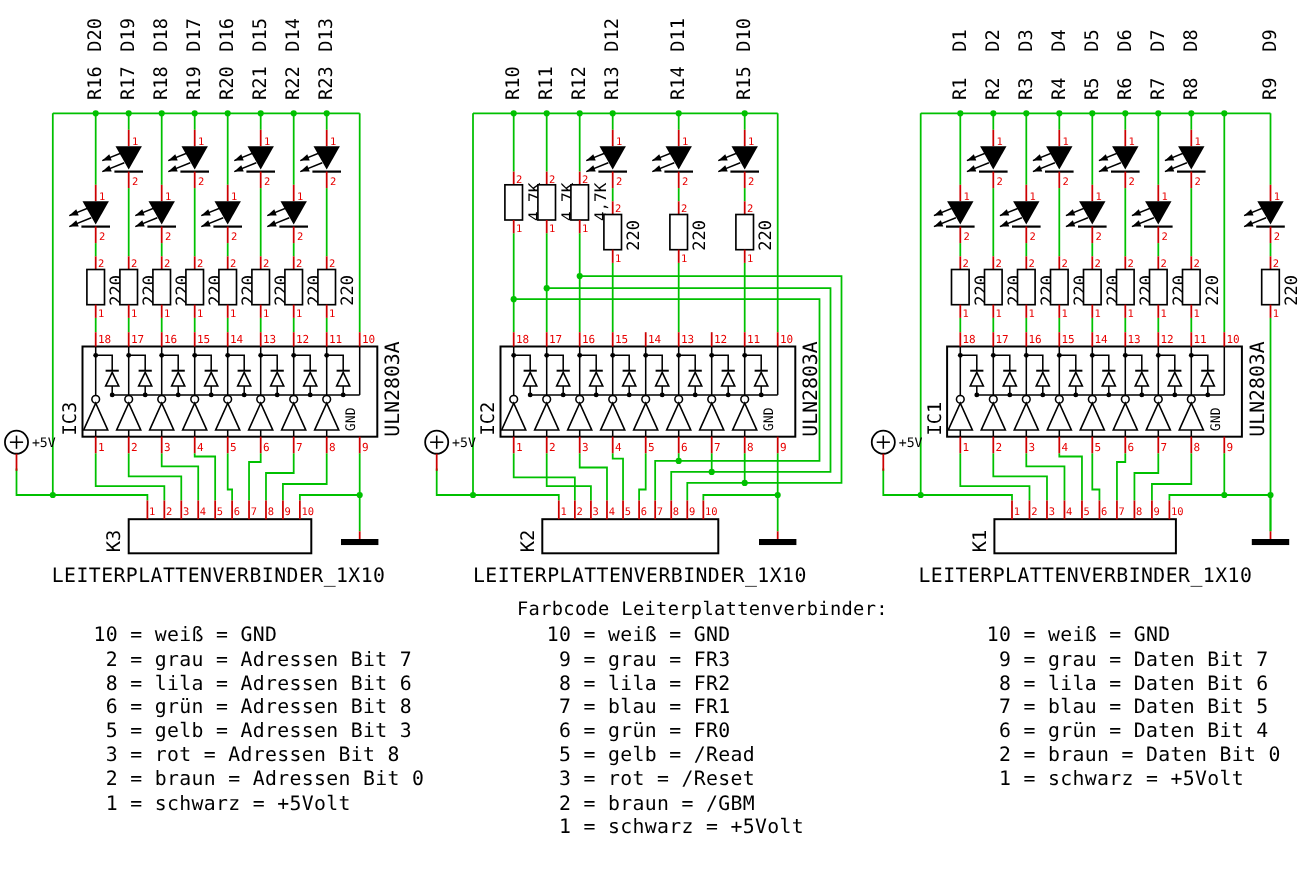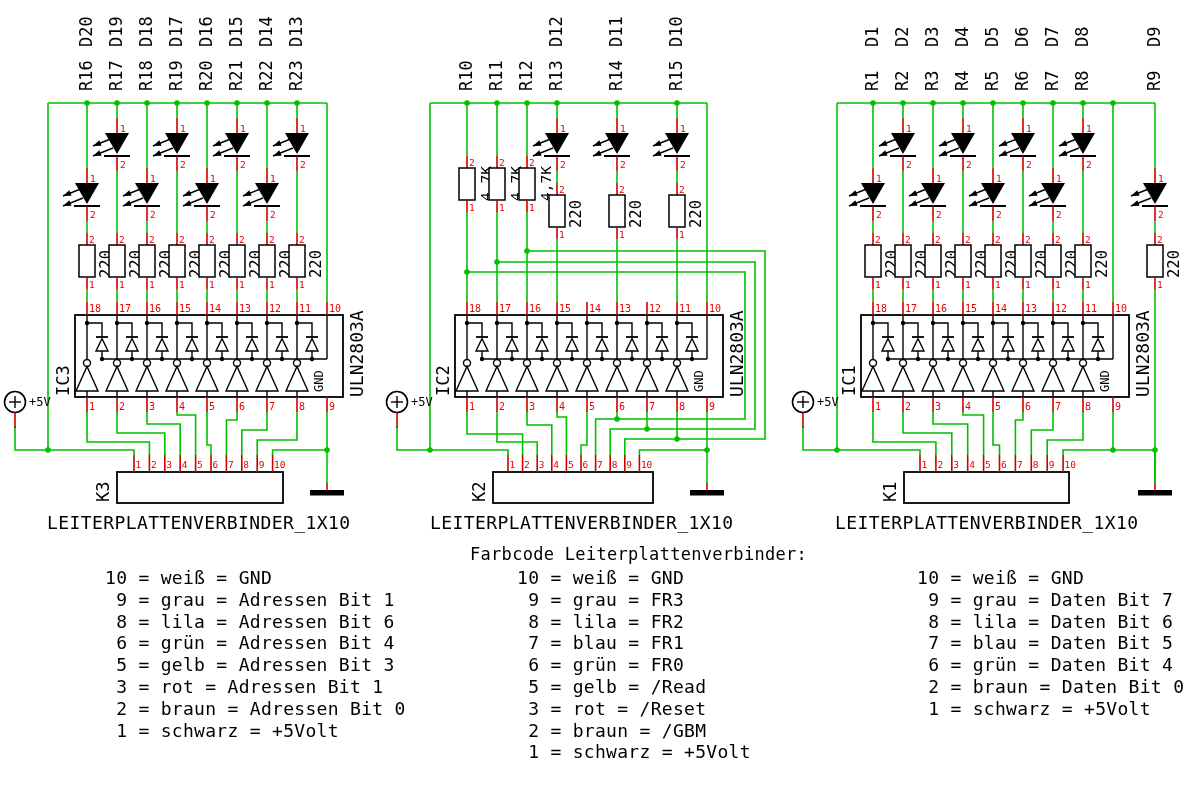--- a/index.html
+++ b/index.html
@@ -1,20 +1,20 @@
 <!DOCTYPE html>
 <html><head>
 <meta charset="utf-8">
 <style>
   html,body{margin:0;padding:0;background:#fff;}
   #stage{position:relative;width:1190px;height:795px;background:#fff;overflow:hidden;
          font-family:"DejaVu Sans Mono",monospace;}
   #schem{position:absolute;left:0;top:0;}
   .legend{position:absolute;font-family:"DejaVu Sans Mono",monospace;font-size:18px;
-          line-height:21.8px;color:#000;letter-spacing:0.3px;margin-left:20px;}
+          line-height:21.8px;color:#000;letter-spacing:0.3px;}
   .legend div{white-space:pre;}
   .legend-title{position:absolute;font-family:"DejaVu Sans Mono",monospace;font-size:17px;
           color:#000;letter-spacing:0.3px;white-space:pre;}
   text{font-family:"DejaVu Sans Mono",monospace;}
 </style>
 </head>
 <body>
 
 <div id="stage">
   <svg id="schem" width="1190" height="795" viewBox="0 0 1190 795" xmlns="http://www.w3.org/2000/svg">
@@ -1126,25 +1126,25 @@
           <text x="896" y="502" fill="#000000" font-size="17" text-anchor="start" letter-spacing="0" transform="rotate(-90 896 502)">K1</text>
           <text x="835" y="529" fill="#000000" font-size="18" text-anchor="start" letter-spacing="0.4px">LEITERPLATTENVERBINDER_1X10</text>
         </g>
       </g>
     </svg>
 
   <div class="legend-title" style="left:470px;top:544px">Farbcode Leiterplattenverbinder:</div>
 
   <div class="legend" style="left:85px;top:567px">
     <div>10 = weiß = GND</div>
-    <div> 9 = grau = Adressen Bit 1</div>
+    <div> 2 = grau = Adressen Bit 7</div>
     <div> 8 = lila = Adressen Bit 6</div>
-    <div> 6 = grün = Adressen Bit 4</div>
+    <div> 6 = grün = Adressen Bit 8</div>
     <div> 5 = gelb = Adressen Bit 3</div>
-    <div> 3 = rot = Adressen Bit 1</div>
+    <div> 3 = rot = Adressen Bit 8</div>
     <div> 2 = braun = Adressen Bit 0</div>
     <div> 1 = schwarz = +5Volt</div>
   </div>
 
   <div class="legend" style="left:497px;top:567px">
     <div>10 = weiß = GND</div>
     <div> 9 = grau = FR3</div>
     <div> 8 = lila = FR2</div>
     <div> 7 = blau = FR1</div>
     <div> 6 = grün = FR0</div>

